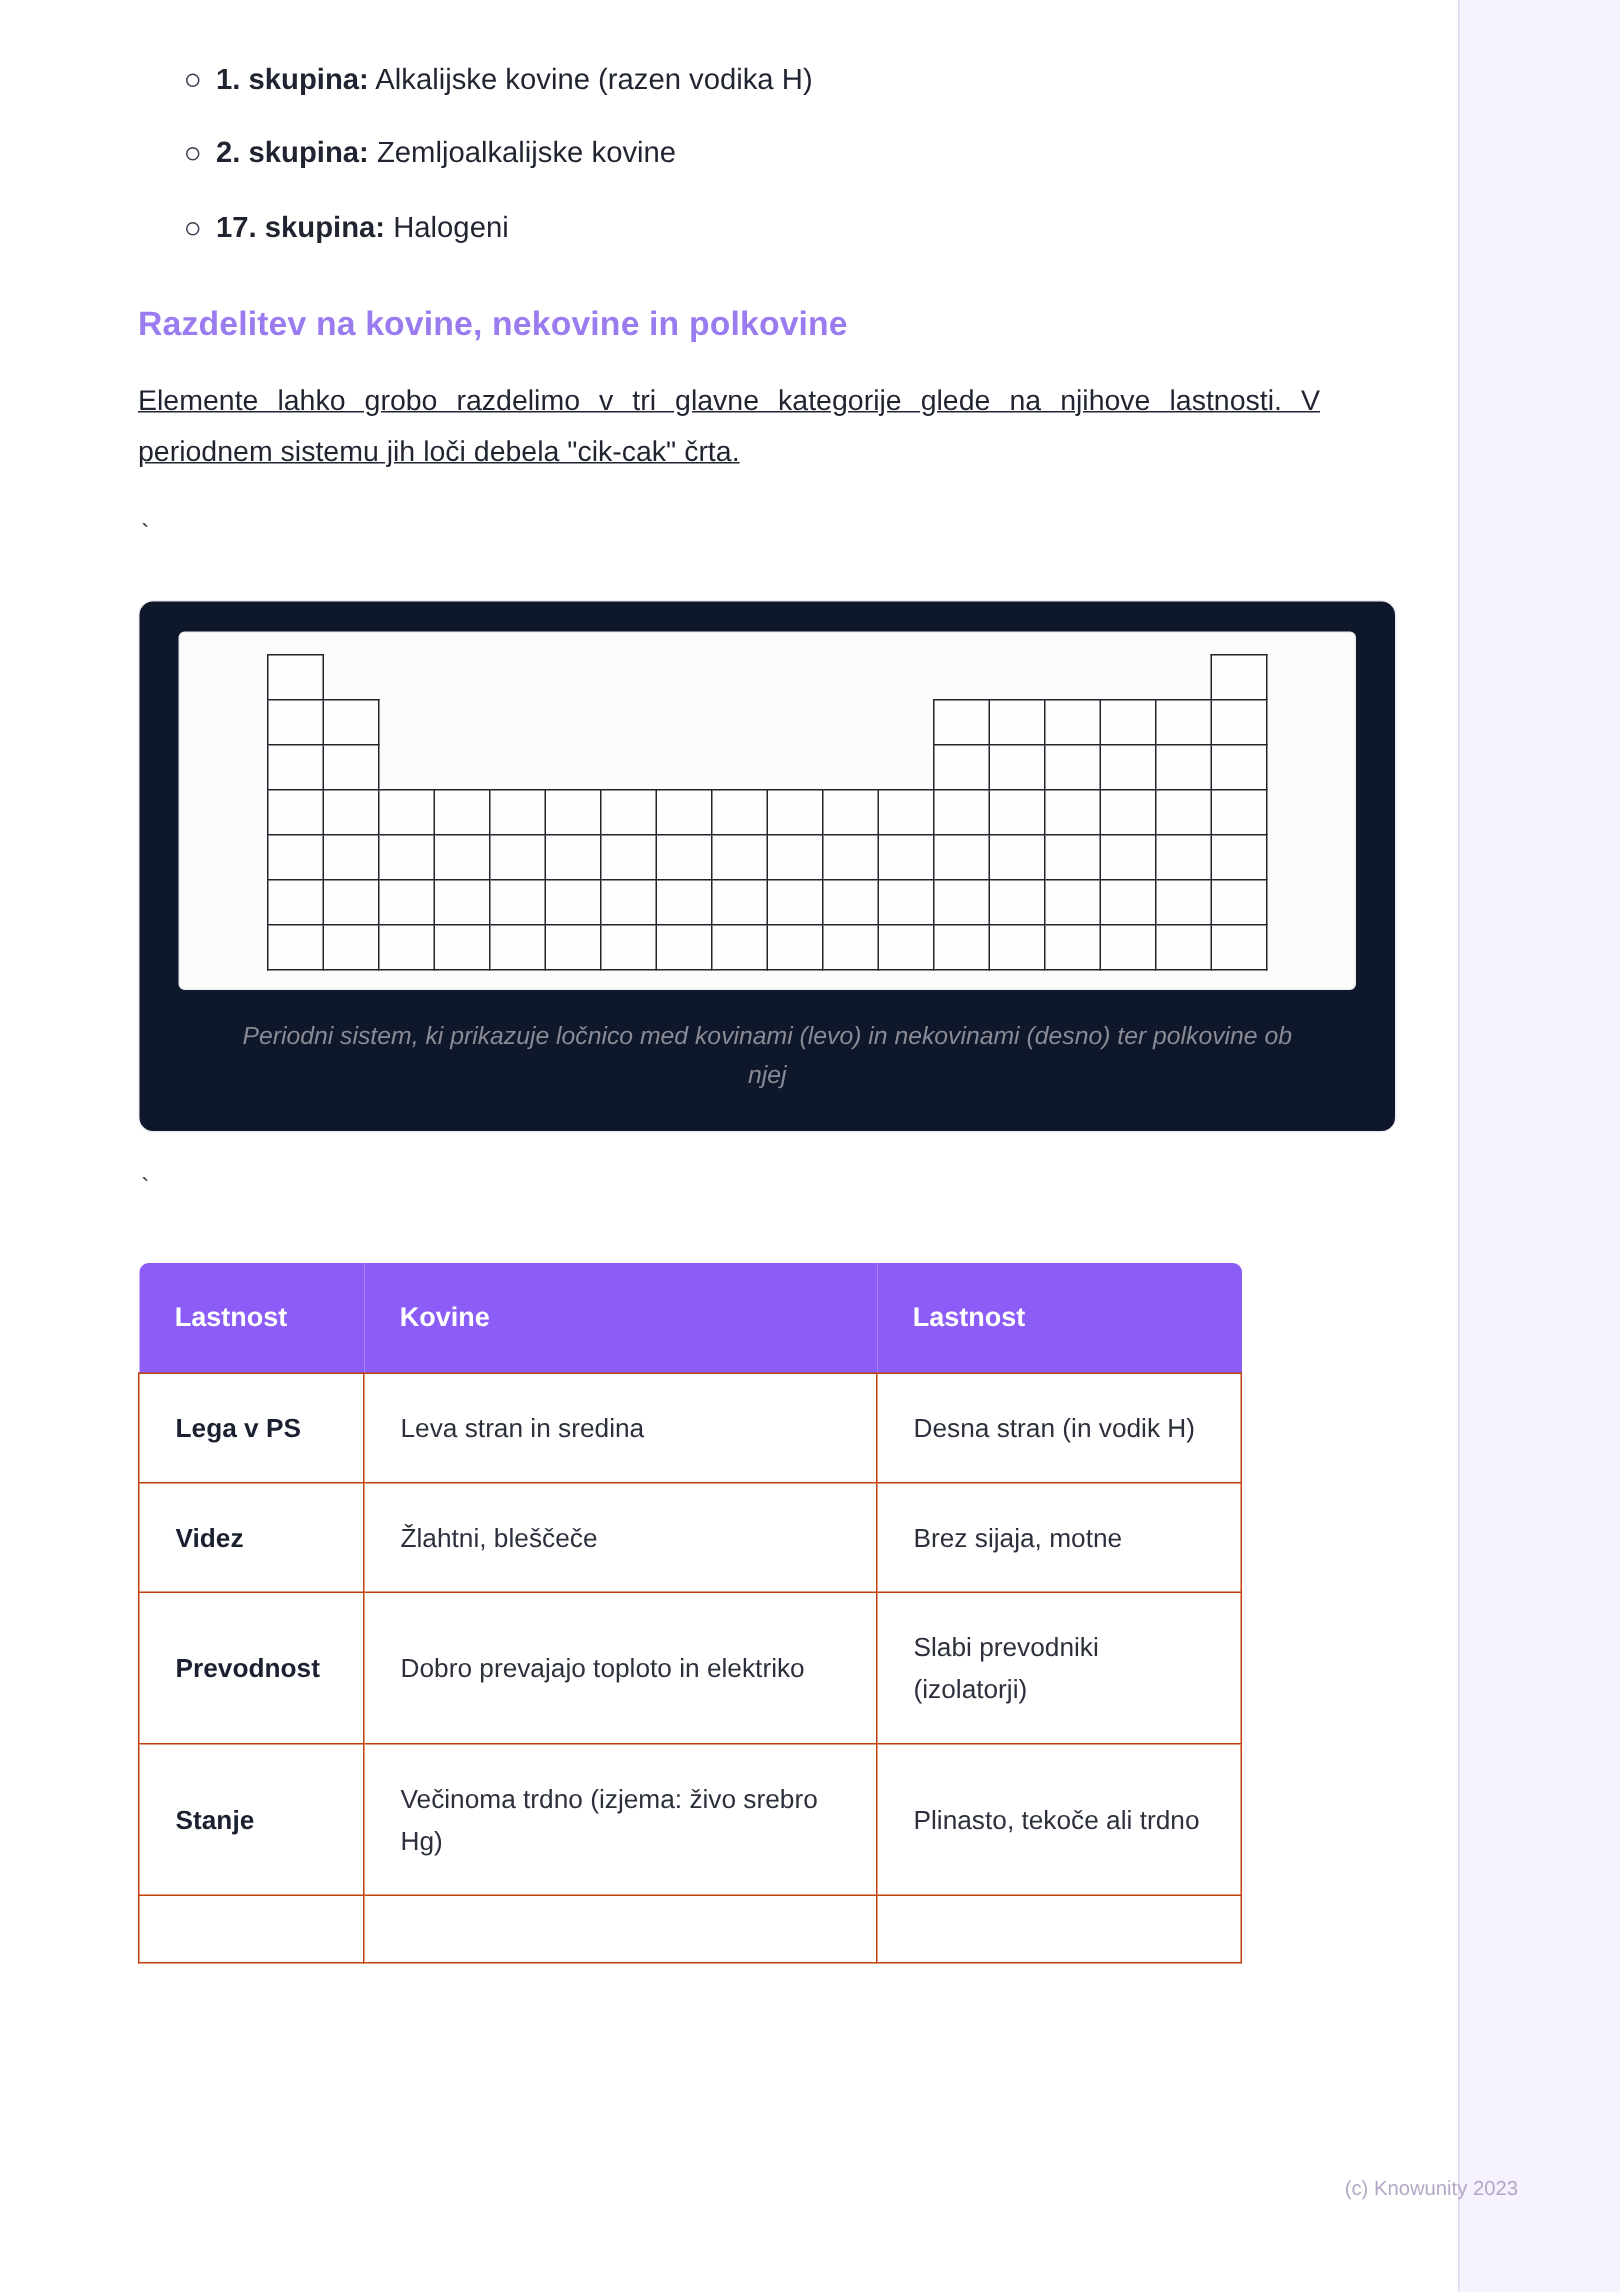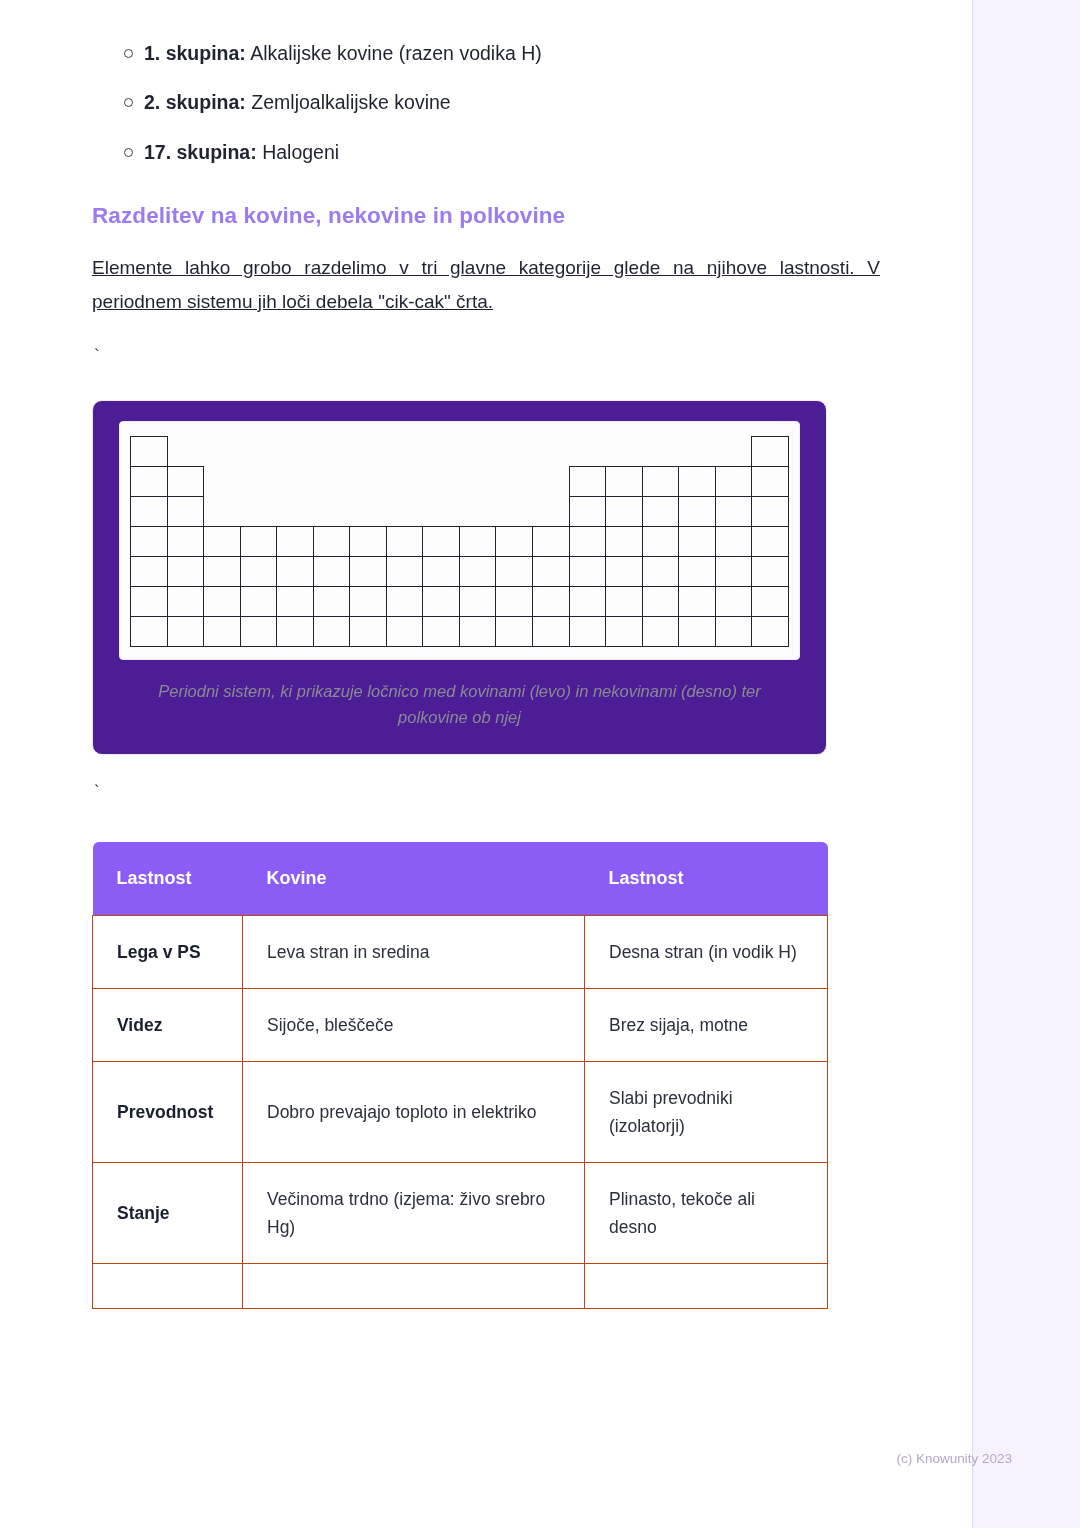--- a/index.html
+++ b/index.html
@@ -79,23 +79,23 @@
     color: #333;
     margin: 28px 0 0 2px;
     line-height: 1;
   }
 
   
   .figure-card {
     margin-top: 36px;
     border: 1px solid #ececf2;
     border-radius: 10px;
-    background: #4c1d95;
+    background: #0f172a;
     padding: 20px 26px 24px 26px;
-    width: 735px;
+    width: 839px;
   }
   .pt-wrap {
     background: #fcfcfd;
     border: 1px solid #ededf2;
     border-radius: 4px;
     padding: 14px 10px 12px 10px;
     display: flex;
     justify-content: center;
   }
   table.ptable {
@@ -363,32 +363,32 @@
         </tr>
       </thead>
       <tbody>
         <tr>
           <td class="prop">Lega v PS</td>
           <td>Leva stran in sredina</td>
           <td>Desna stran (in vodik H)</td>
         </tr>
         <tr>
           <td class="prop">Videz</td>
-          <td>Sijoče, bleščeče</td>
+          <td>Žlahtni, bleščeče</td>
           <td>Brez sijaja, motne</td>
         </tr>
         <tr>
           <td class="prop">Prevodnost</td>
           <td>Dobro prevajajo toploto in elektriko</td>
           <td>Slabi prevodniki (izolatorji)</td>
         </tr>
         <tr>
           <td class="prop">Stanje</td>
           <td>Večinoma trdno (izjema: živo srebro Hg)</td>
-          <td>Plinasto, tekoče ali desno</td>
+          <td>Plinasto, tekoče ali trdno</td>
         </tr>
         <tr>
           <td class="prop"></td>
           <td></td>
           <td></td>
         </tr>
       </tbody>
     </table>
 
   </div>

